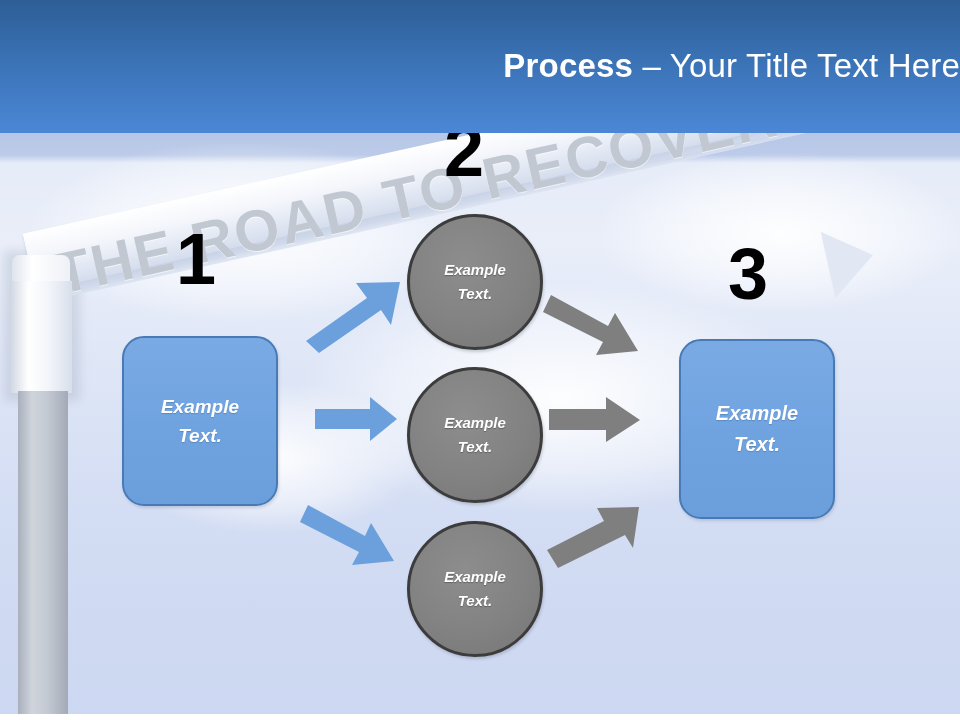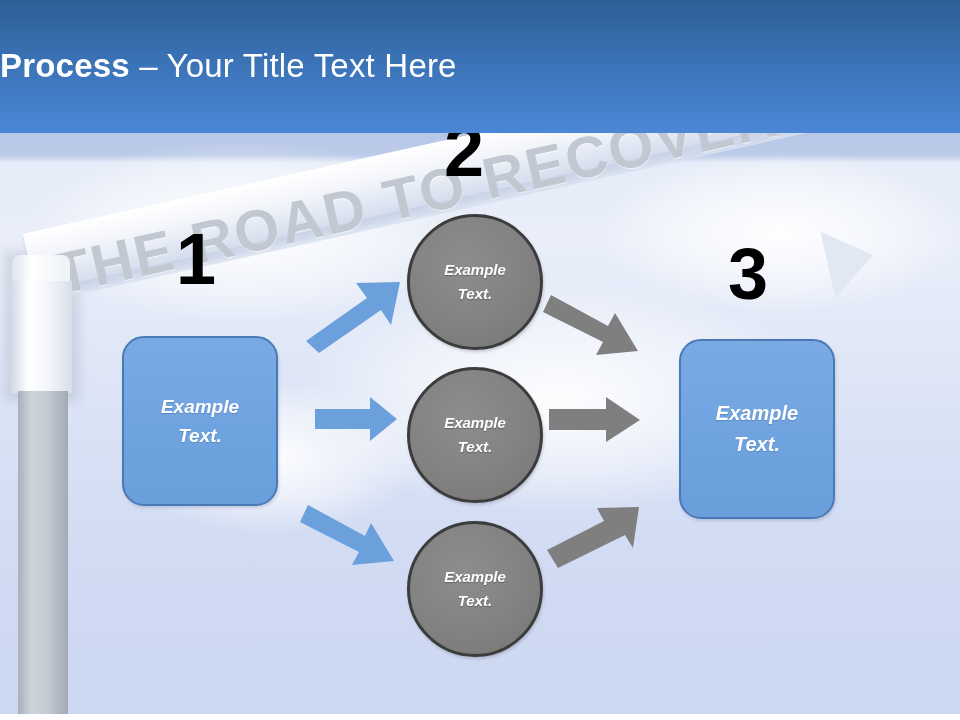--- a/index.html
+++ b/index.html
@@ -23,21 +23,21 @@
     position: absolute;
     left: 0; top: 0;
     width: 960px; height: 133px;
     background: linear-gradient(to bottom, #2d5e96 0%, #3a72b5 45%, #4b87d6 100%);
     z-index: 6;
   }
   .slide-title {
     position: absolute;
     left: 0; top: 47px;
     width: 960px;
-    text-align: left;
+    text-align: right;
     font-size: 33px;
     color: #ffffff;
     letter-spacing: 0.2px;
     white-space: nowrap;
     z-index: 7;
   }
   .slide-title .t-bold { font-weight: bold; }
   .slide-title .t-reg  { font-weight: normal; }
 
   

